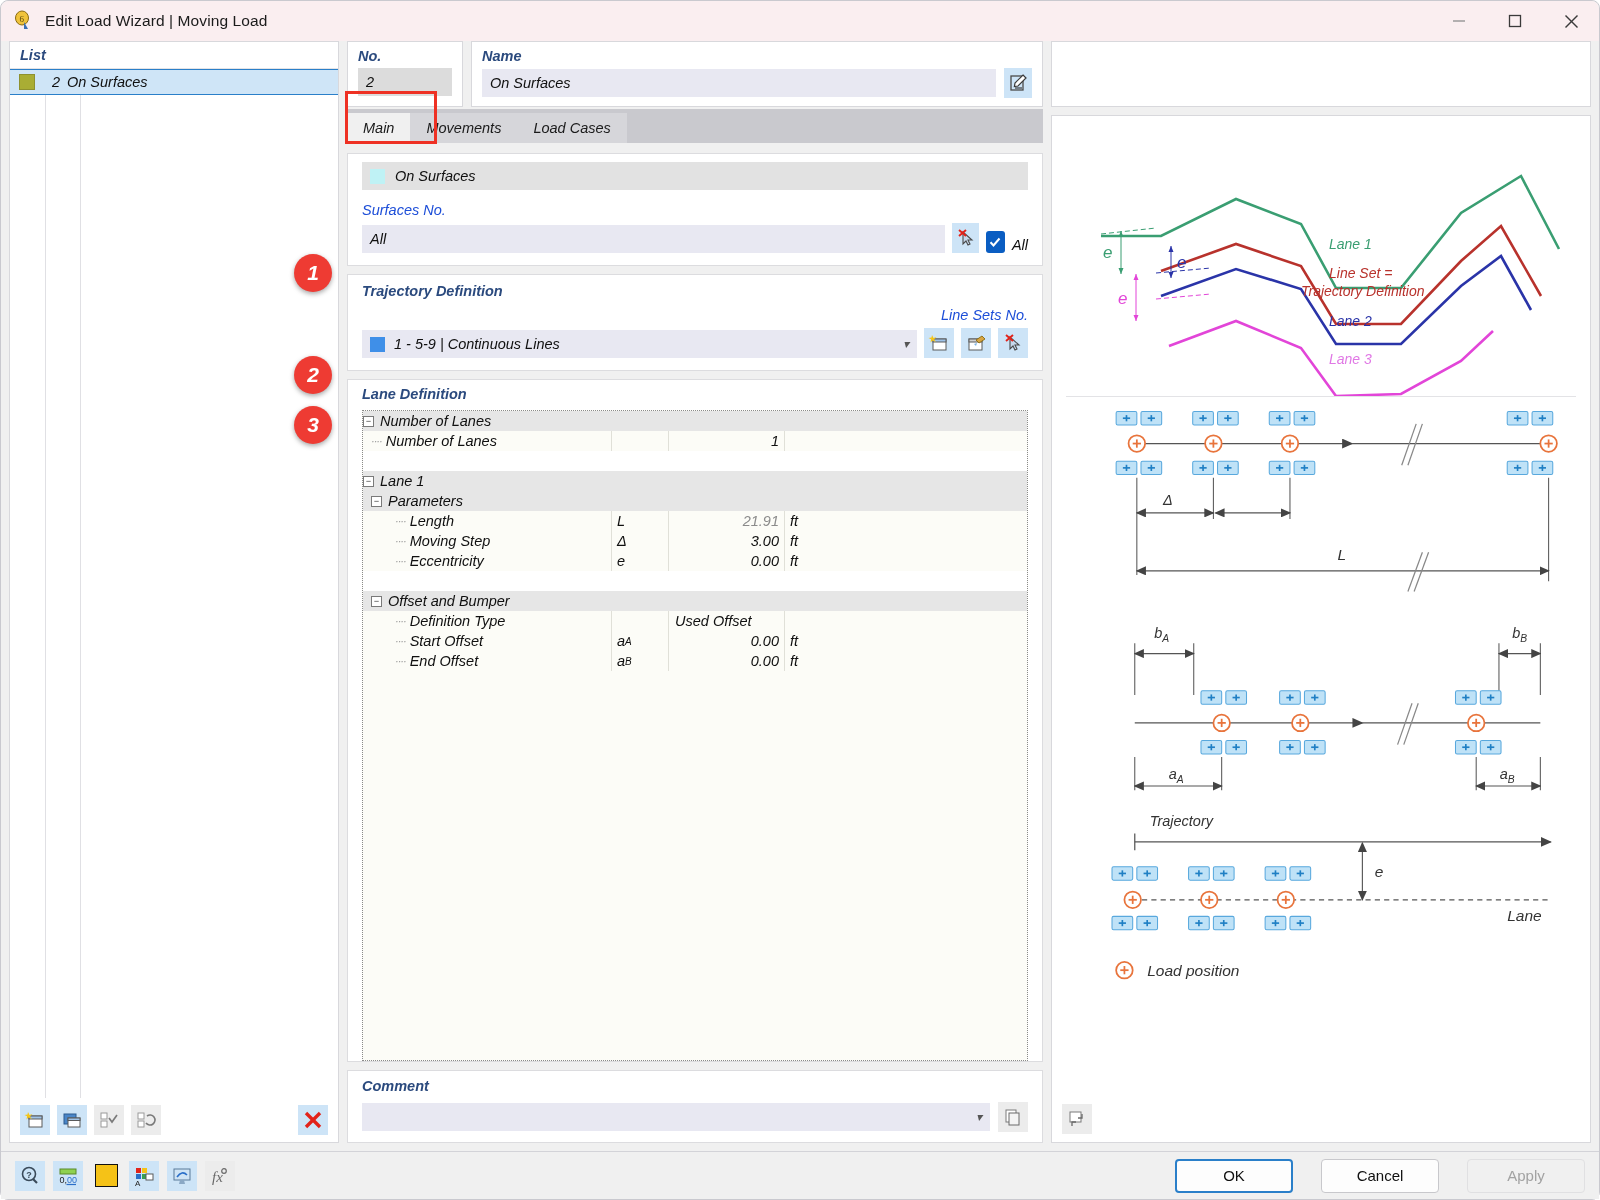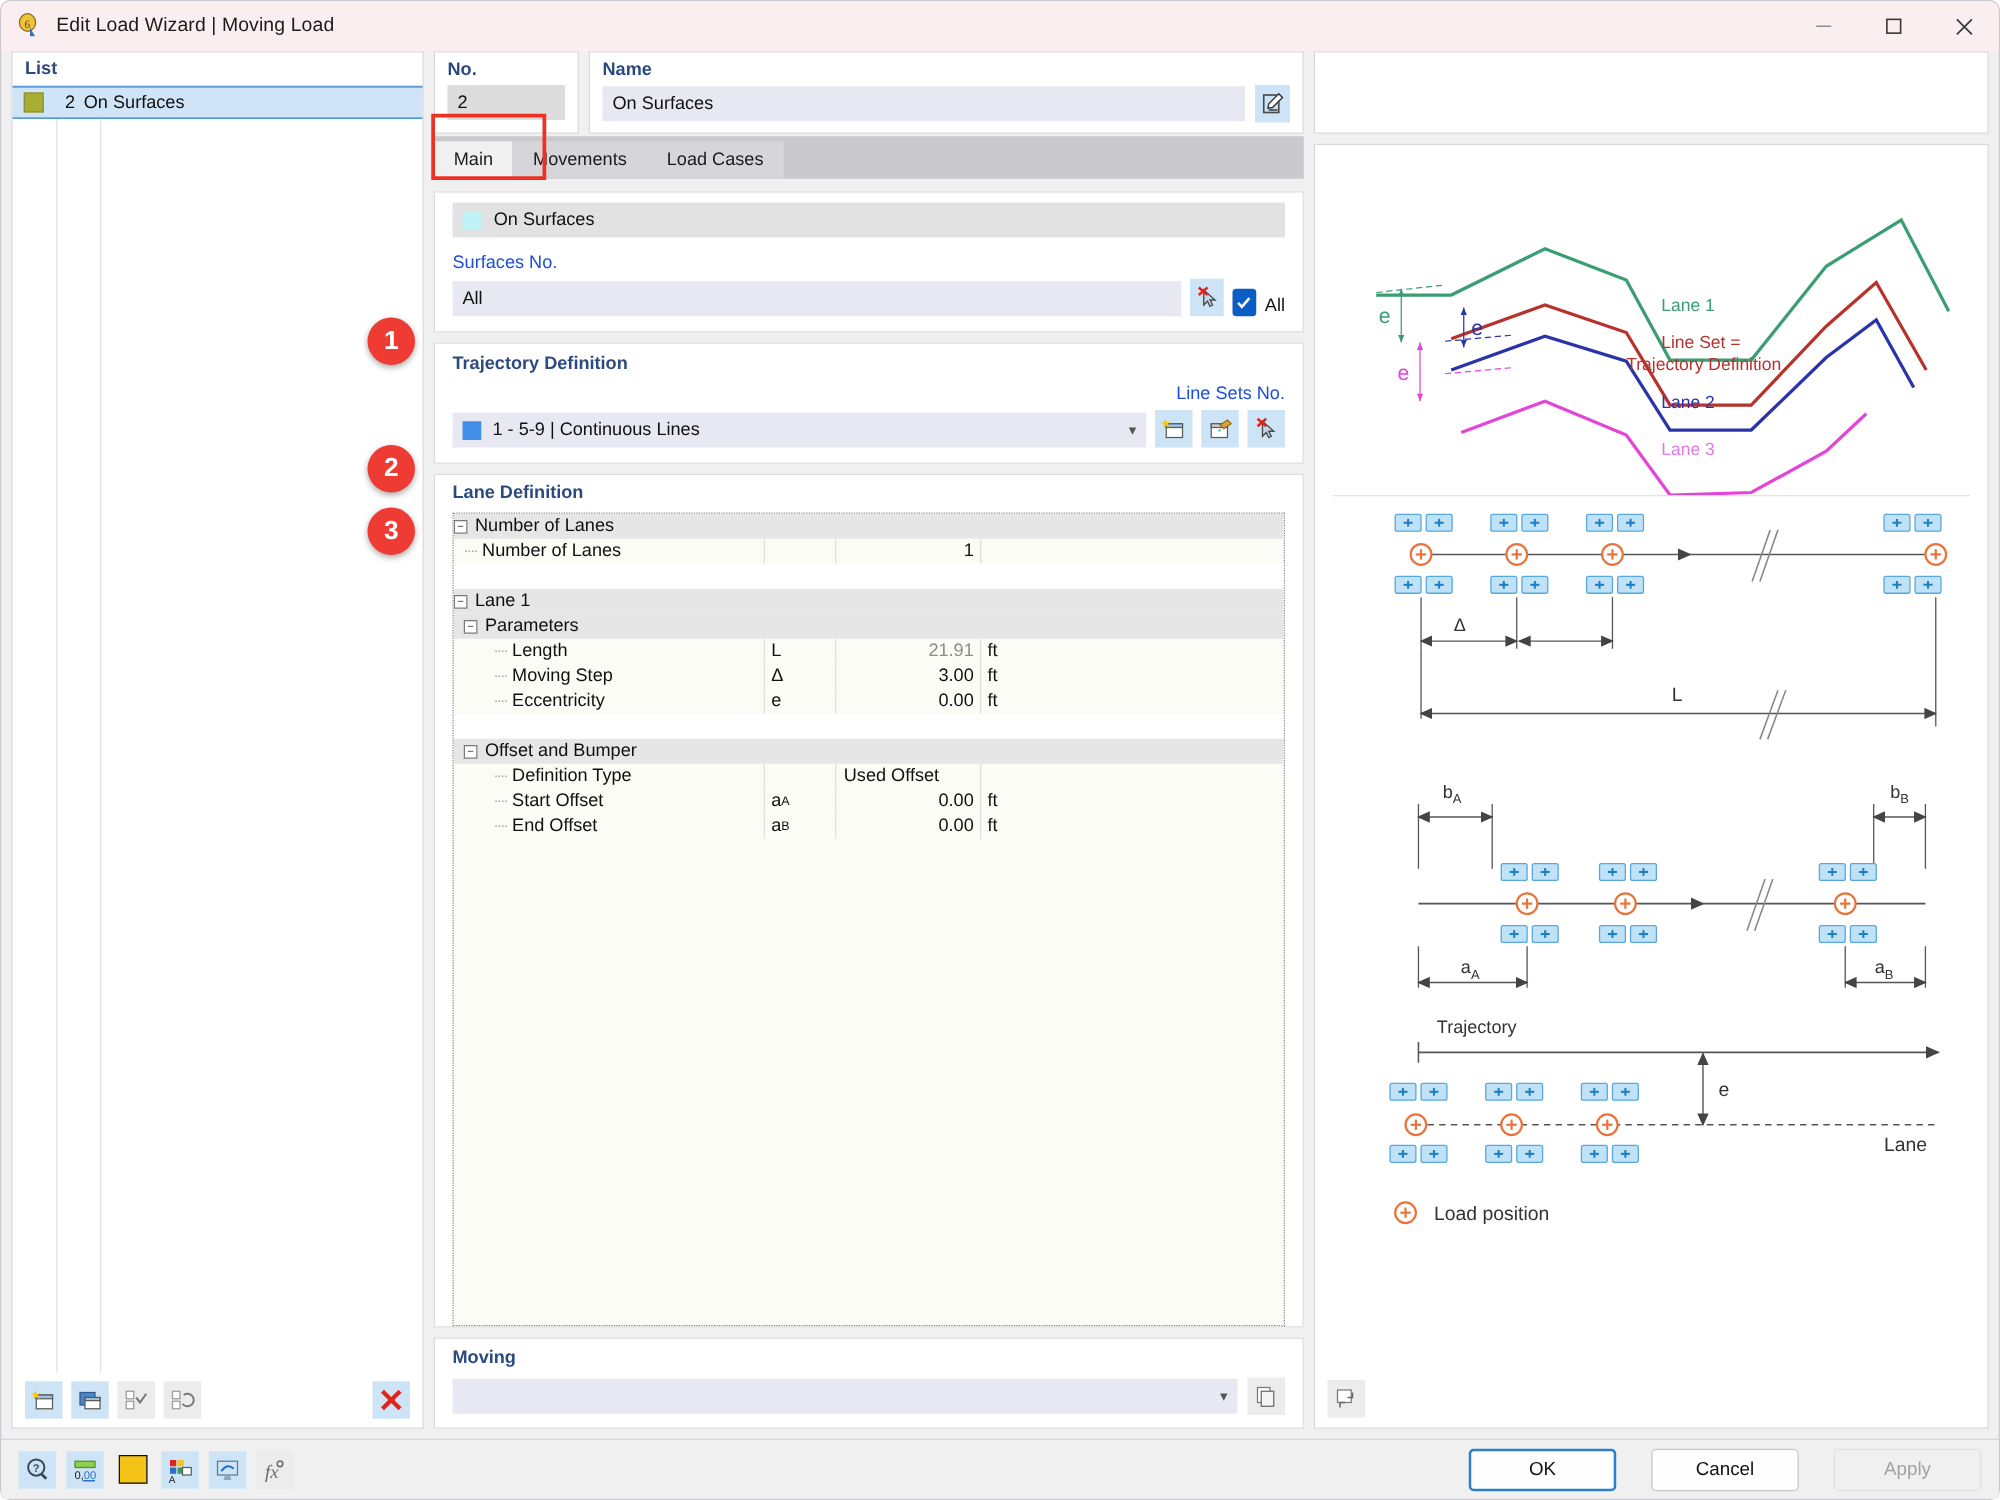--- a/index.html
+++ b/index.html
@@ -53,20 +53,21 @@
   .winbtn.min { color: #8d8d8d; }
   .winbtn.close { border-top-right-radius: 8px; }
 
   
   .body {
     flex: 1 1 auto;
     display: flex;
     padding: 0 8px 0 8px;
     gap: 8px;
     min-height: 0;
+    font-style: italic;
   }
 
   
   .left-panel {
     width: 330px;
     background: #ffffff;
     border: 1px solid #d8d8dc;
     display: flex;
     flex-direction: column;
     margin-bottom: 8px;
@@ -615,21 +616,21 @@
                 </div>
                 <div class="t-sym">a<span class="sub">B</span></div>
                 <div class="t-val">0.00</div>
                 <div class="t-unit">ft</div>
                 <div class="t-rest"></div>
               </div>
             </div>
         </div>
 
         <div class="comment-group">
-          <div class="group-title">Moving</div>
+          <div class="group-title">Comment</div>
           <div class="comment-row">
             <div class="combo">
               <span></span>
               <span class="caret">▾</span>
             </div>
             <div class="tbtn disabled">
               <svg width="22" height="22" viewBox="0 0 22 22">
                 <rect x="4" y="4" width="10" height="12" fill="#fff" stroke="#7a7a7a"></rect>
                 <rect x="7" y="7" width="10" height="12" fill="#f4f4f4" stroke="#6a6a6a"></rect>
               </svg>

